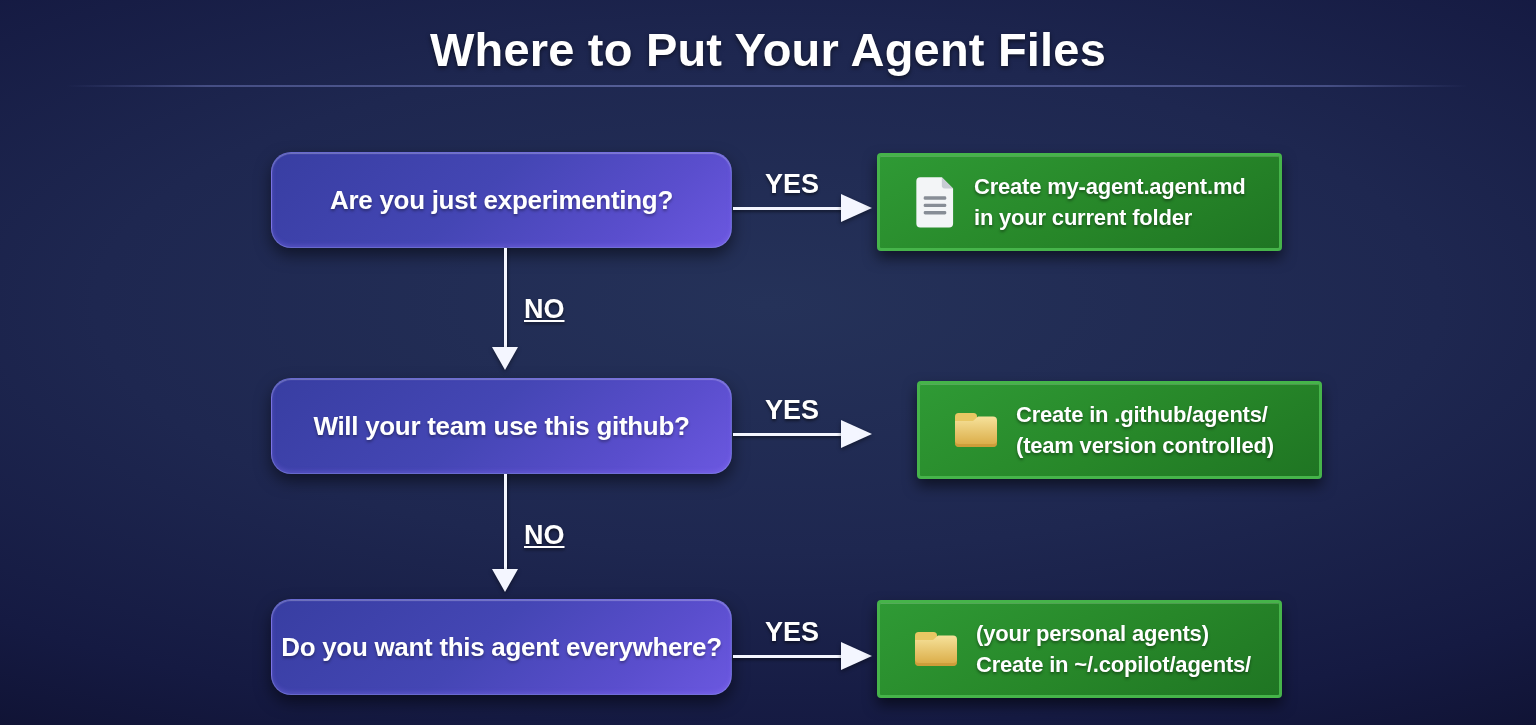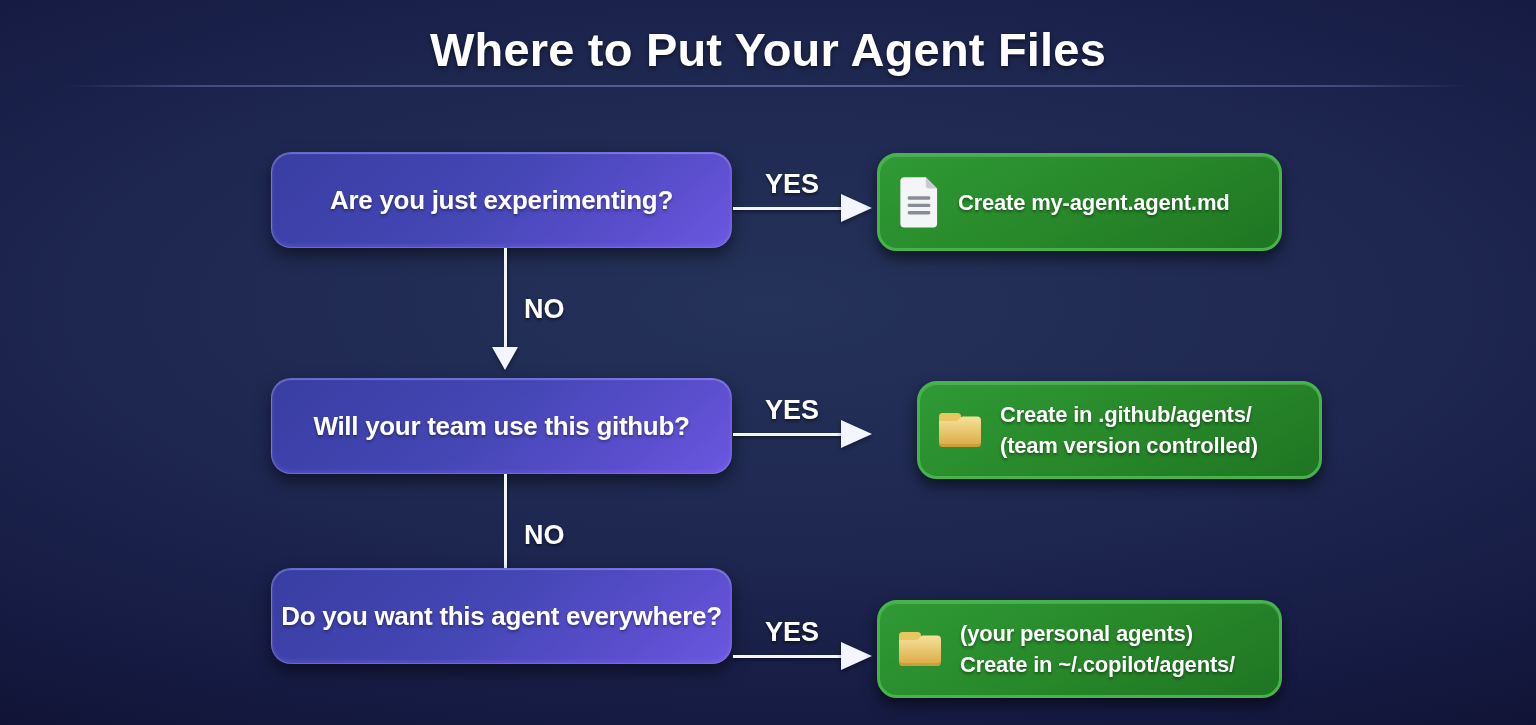--- a/index.html
+++ b/index.html
@@ -58,29 +58,29 @@
     letter-spacing: -0.3px;
     white-space: nowrap;
     text-shadow: 0 2px 3px rgba(0,0,0,0.35);
   }
 
   
   .a-box {
     position: absolute;
     left: 877px;
     width: 405px; height: 98px;
-    border-radius: 20px;
+    border-radius: 4px;
     background: linear-gradient(152deg, #2f9a35 0%, #278729 55%, #1f7523 100%);
     border: 3px solid #46b44a;
     box-shadow:
       inset 0 1px 0 rgba(255,255,255,0.18),
       0 7px 14px rgba(0,0,0,0.55);
     display: flex; align-items: center;
     gap: 16px;
-    padding-left: 16px;
+    padding-left: 32px;
   }
   .a-icon { flex: 0 0 auto; display: flex; }
   .a-text {
     color: #ffffff;
     font-size: 22px;
     font-weight: 700;
     line-height: 31px;
     letter-spacing: -0.2px;
     white-space: nowrap;
     text-shadow: 0 2px 3px rgba(0,0,0,0.4);
@@ -132,26 +132,27 @@
     border-right: 13.5px solid transparent;
     filter: drop-shadow(0 2px 2px rgba(0,0,0,0.4));
   }
   .no-label {
     position: absolute;
     left: 33px;
     color: #ffffff;
     font-size: 27px;
     font-weight: 700;
     text-shadow: 0 2px 3px rgba(0,0,0,0.5);
+    text-decoration: underline;
   }
 
   
   #qbox1 { top: 152px; }  #abox1 { top: 153px; }  #yes1 { top: 169px; }
   #qbox2 { top: 378px; }  #abox2 { top: 381px; margin-left: 40px; }  #yes2 { top: 395px; }
-  #qbox3 { top: 568px; }  #abox3 { top: 600px; }  #yes3 { top: 617px; }
+  #qbox3 { top: 599px; }  #abox3 { top: 600px; }  #yes3 { top: 617px; }
 
   #noc1 { top: 248px; height: 122px; }
   #noc1 .no-line { height: 100px; }
   #noc1 .no-head { top: 99px; }
   #noc1 .no-label { top: 46px; }
 
   #noc2 { top: 474px; height: 118px; }
   #noc2 .no-line { height: 96px; }
   #noc2 .no-head { top: 95px; }
   #noc2 .no-label { top: 46px; }
@@ -179,20 +180,21 @@
       <svg width="46" height="52" viewBox="0 0 40 46" aria-hidden="true">
         <path d="M7 1 h19 l10 10 v31 a3.5 3.5 0 0 1 -3.5 3.5 h-25.5 a3.5 3.5 0 0 1 -3.5 -3.5 v-37.5 a3.5 3.5 0 0 1 3.5 -3.5 z" fill="#f3f5f7"></path>
         <path d="M26 1 l10 10 h-7.5 a2.5 2.5 0 0 1 -2.5 -2.5 z" fill="#c7ccd4"></path>
         <rect x="10" y="18" width="20" height="3" rx="1.2" fill="#878d96"></rect>
         <rect x="10" y="24.5" width="20" height="3" rx="1.2" fill="#878d96"></rect>
         <rect x="10" y="31" width="20" height="3" rx="1.2" fill="#878d96"></rect>
       </svg>
     </span>
     <span class="a-text">
       <div>Create my-agent.agent.md</div>
+      <div>in your current folder</div>
     </span>
   </div>
 
   <div class="no-connector" id="noc1">
     <span class="no-line"></span>
     <span class="no-head"></span>
     <span class="no-label">NO</span>
   </div>
 
   <div class="q-box" id="qbox2">

